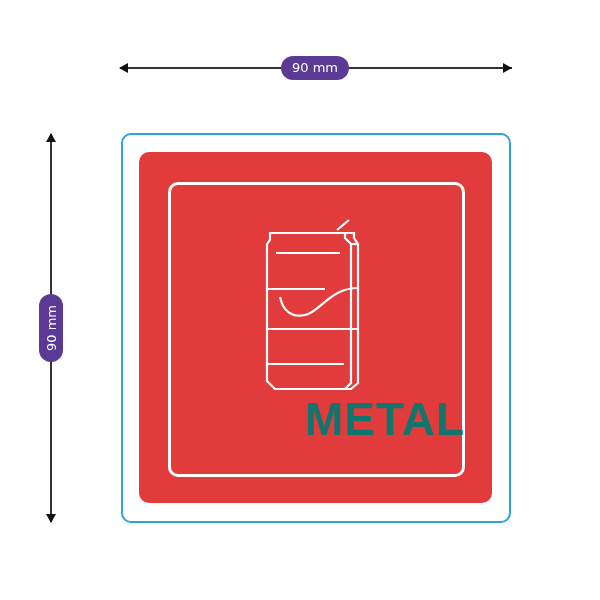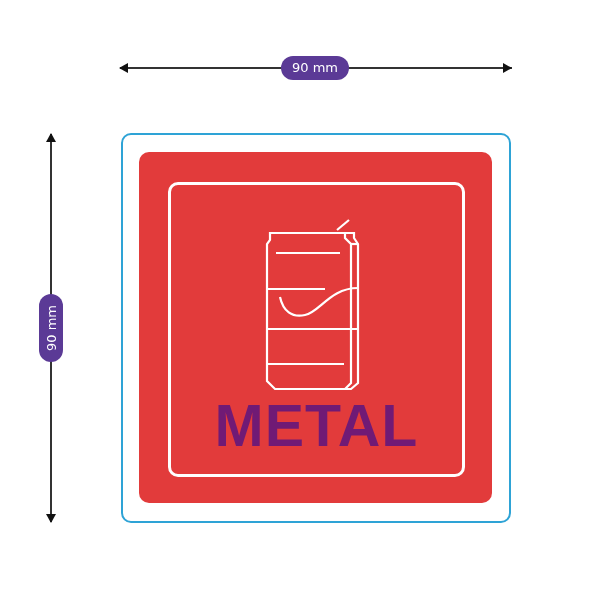--- a/index.html
+++ b/index.html
@@ -10,21 +10,21 @@
     .pill-h { position: absolute; left: 281px; top: 56px; width: 68px; height: 24px; border-radius: 12px; background: #5b3a96; color: #fff; font-size: 13px; line-height: 24px; text-align: center; }
     .dim-v { position: absolute; left: 50px; top: 134px; width: 2px; height: 388px; background: #333; }
     .arrow-up { position: absolute; left: 46px; top: 133px; width: 0; height: 0; border-left: 5px solid transparent; border-right: 5px solid transparent; border-bottom: 9px solid #111; }
     .arrow-down { position: absolute; left: 46px; top: 514px; width: 0; height: 0; border-left: 5px solid transparent; border-right: 5px solid transparent; border-top: 9px solid #111; }
     .pill-v { position: absolute; left: 39px; top: 294px; width: 24px; height: 68px; border-radius: 12px; background: #5b3a96; }
     .pill-v span { position: absolute; left: 50%; top: 50%; transform: translate(-50%, -50%) rotate(-90deg); color: #fff; font-size: 13px; white-space: nowrap; }
     .sticker-outline { position: absolute; left: 121px; top: 133px; width: 386px; height: 386px; border: 2px solid #2ea3d6; border-radius: 10px; background: #fff; }
     .red-panel { position: absolute; left: 139px; top: 152px; width: 353px; height: 351px; background: #e23b3b; border-radius: 10px; }
     .inner-border { position: absolute; left: 168px; top: 182px; width: 291px; height: 289px; border: 3px solid #ffffff; border-radius: 10px; }
     .can-icon { position: absolute; left: 250px; top: 208px; width: 120px; height: 190px; }
-    .label { position: absolute; left: 168px; top: 392px; width: 297px; text-align: center; color: #701a75; font-family: "Liberation Sans", sans-serif; font-weight: bold; font-size: 59px; letter-spacing: 1px; }
+    .label { position: absolute; left: 168px; top: 392px; width: 297px; text-align: right; color: #0f766e; font-family: "Liberation Sans", sans-serif; font-weight: bold; font-size: 46px; letter-spacing: 1px; }
   </style>
 </head>
 <body>
 
 <div>
   <div class="dim-h"></div>
   <div class="arrow-left"></div>
   <div class="arrow-right"></div>
   <div class="pill-h">90 mm</div>
 </div>

